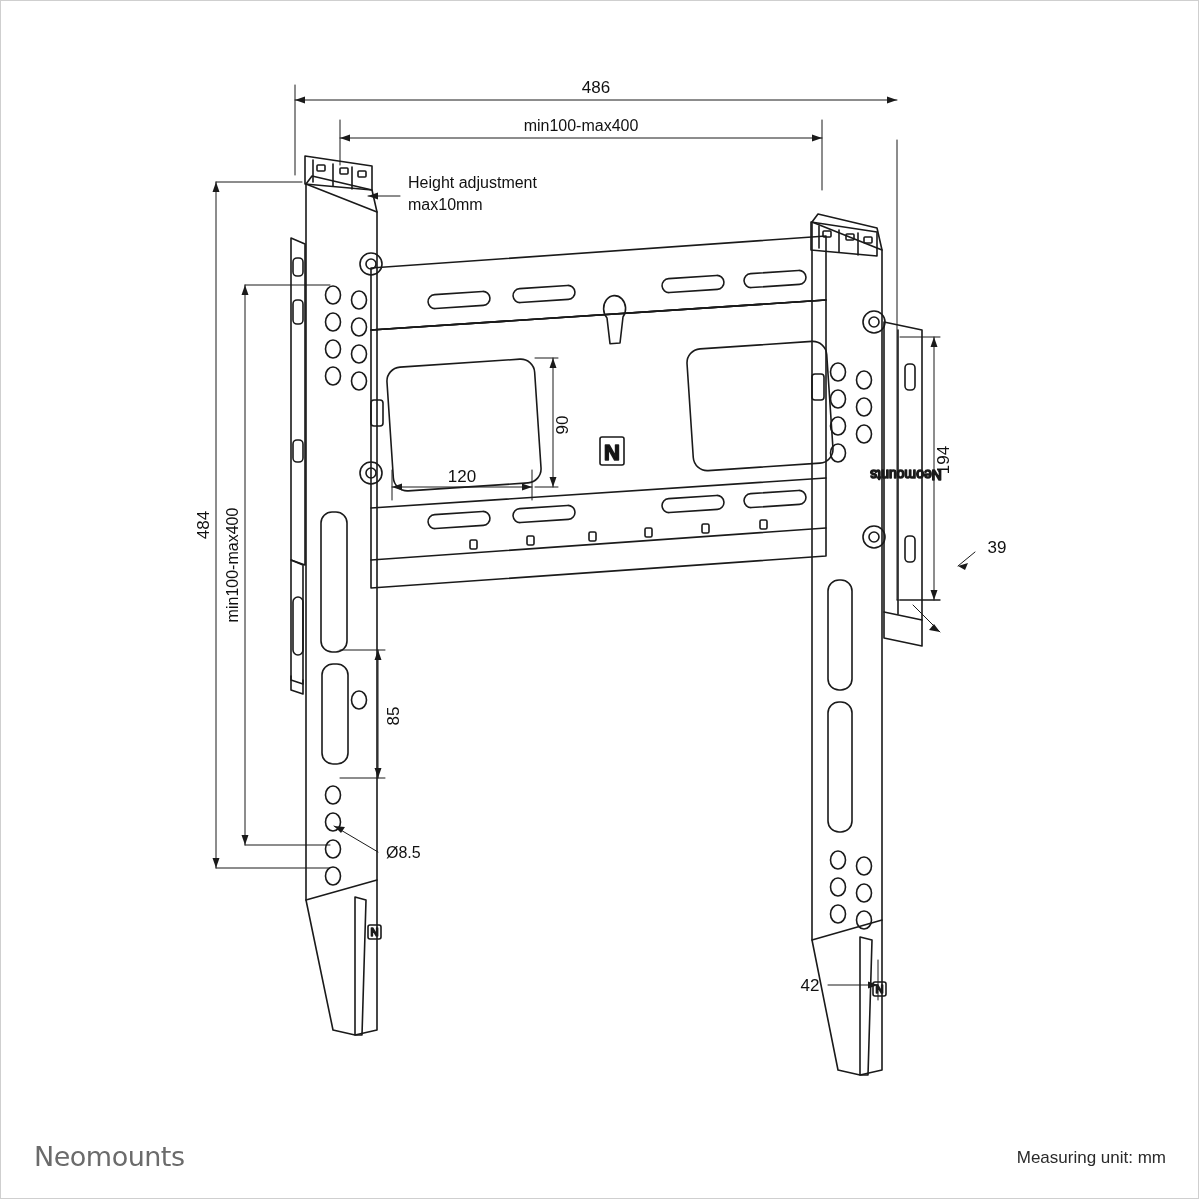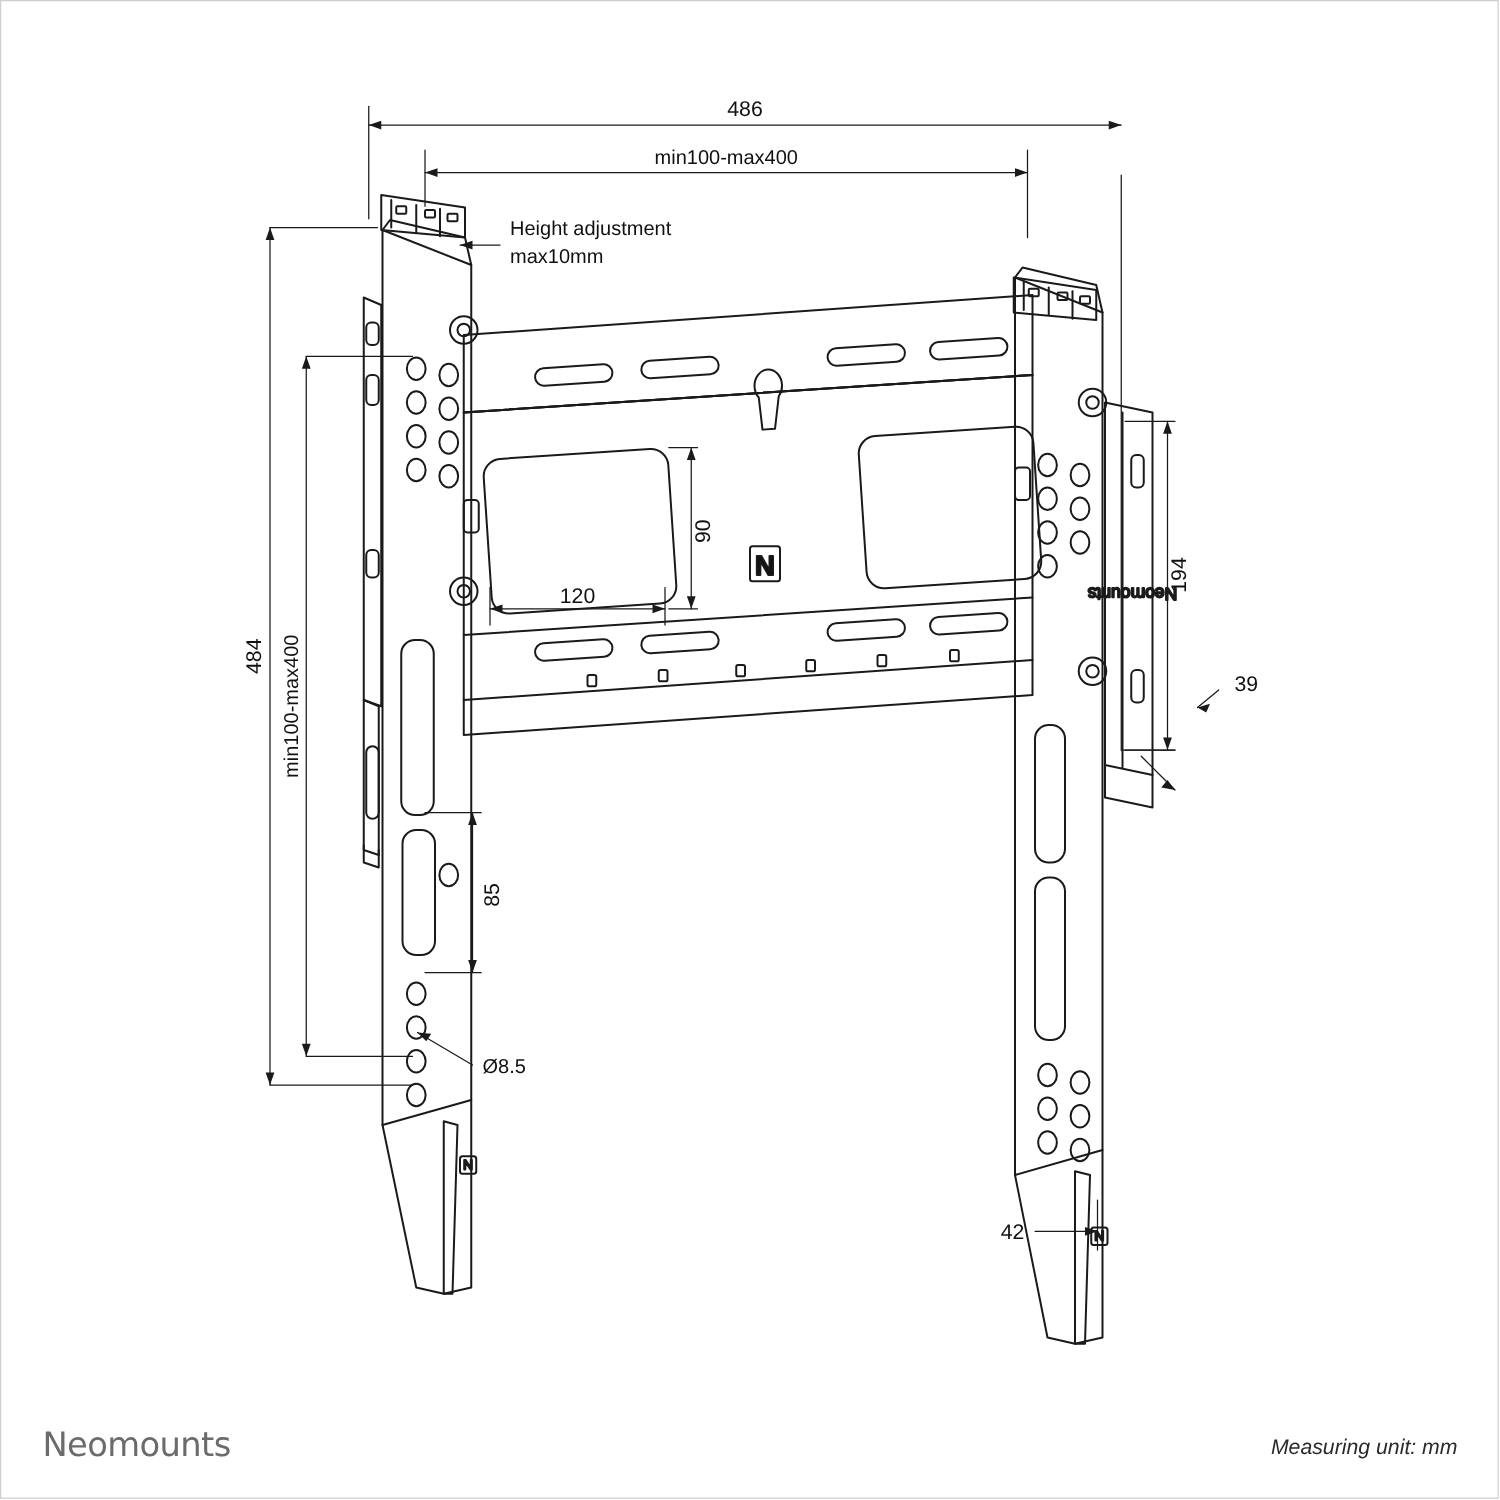--- a/index.html
+++ b/index.html
@@ -44,21 +44,20 @@
     font-family: "DejaVu Sans", sans-serif;
     font-weight: 400;
   }
   .unit-note {
     position: absolute;
     right: 34px;
     bottom: 32px;
     font-size: 17px;
     color: #2a2a2a;
     font-family: "Liberation Sans", sans-serif;
-    font-style: italic;
   }
   text {
     font-family: "Liberation Sans", sans-serif;
     fill: #111111;
   }
 </style>
 </head>
 <body>
 
 <div id="stage">

